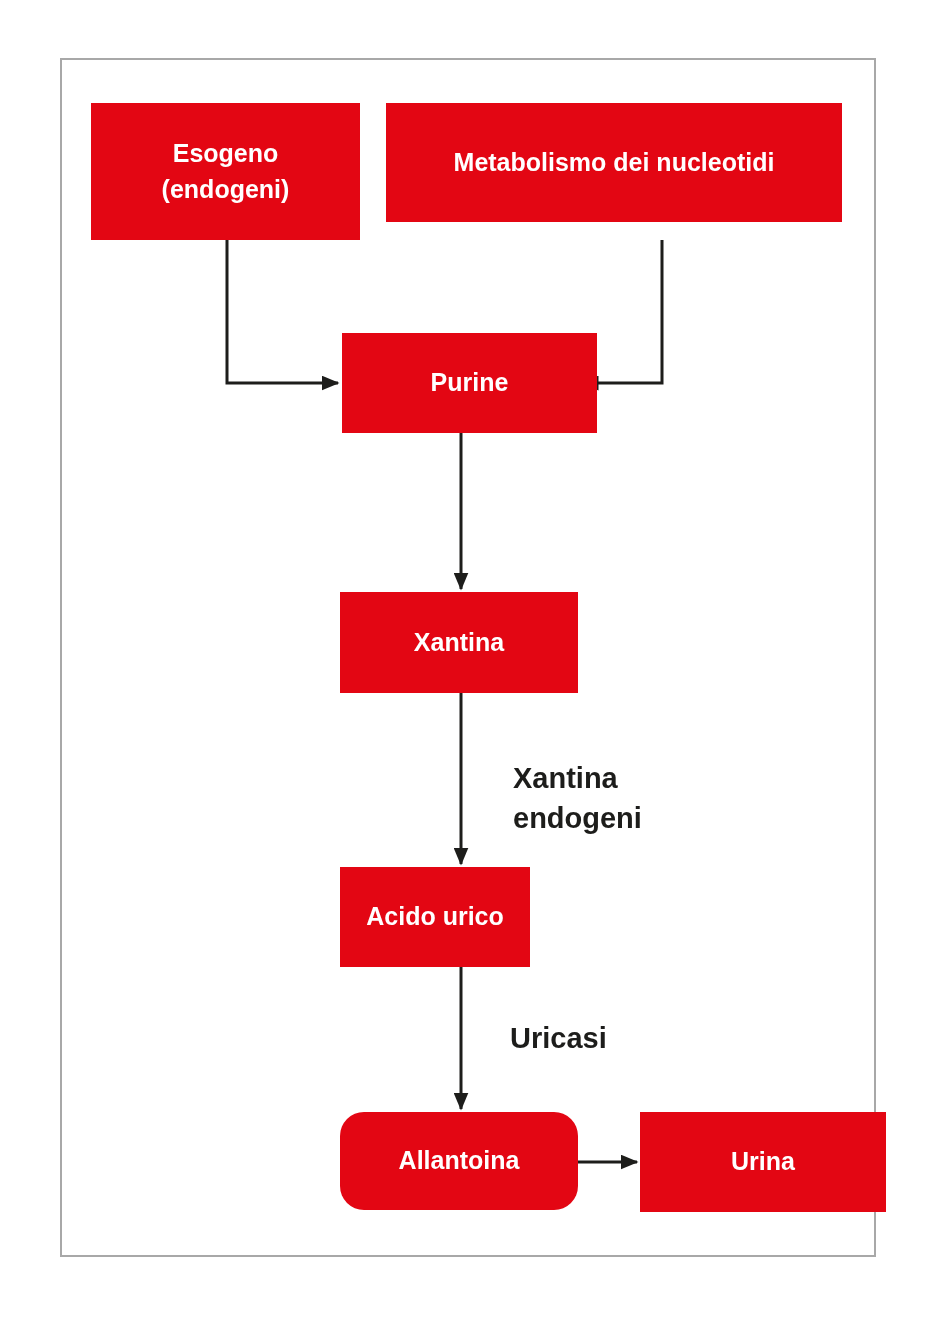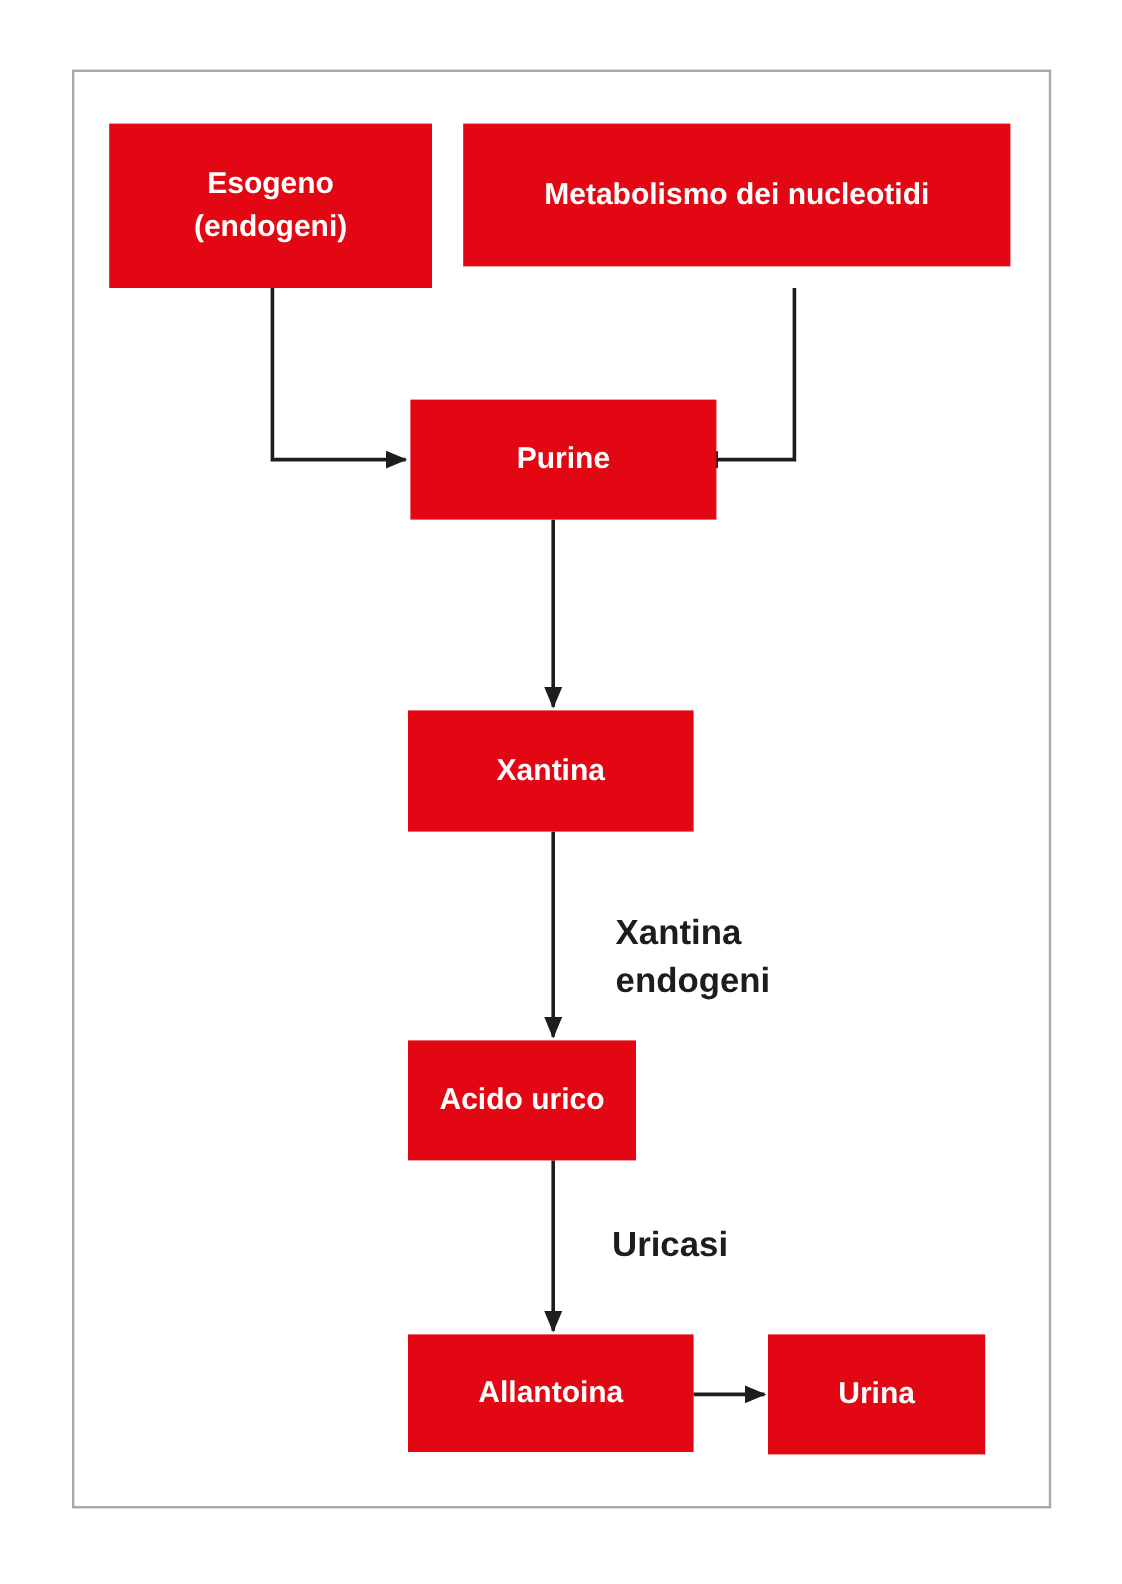--- a/index.html
+++ b/index.html
@@ -37,22 +37,22 @@
     text-align:center;
     font-weight:bold;
     font-size:25px;
     line-height:1.42;
   }
   .node-esogeno{left:91px;top:103px;width:269px;height:137px;}
   .node-metabolismo{left:386px;top:103px;width:456px;height:119px;}
   .node-purine{left:342px;top:333px;width:255px;height:100px;}
   .node-xantina{left:340px;top:592px;width:238px;height:101px;}
   .node-acido-urico{left:340px;top:867px;width:190px;height:100px;}
-  .node-allantoina{left:340px;top:1112px;width:238px;height:98px;}
-  .node-urina{left:640px;top:1112px;width:181px;height:100px;}
+  .node-allantoina{left:340px;top:1112px;width:238px;height:98px;border-radius:24px;}
+  .node-urina{left:640px;top:1112px;width:246px;height:100px;}
   .edge-label{
     position:absolute;
     color:var(--arrow);
     font-weight:bold;
     font-size:29px;
     line-height:40px;
     text-align:left;
     white-space:nowrap;
   }
   .edge-label span{display:block;}

